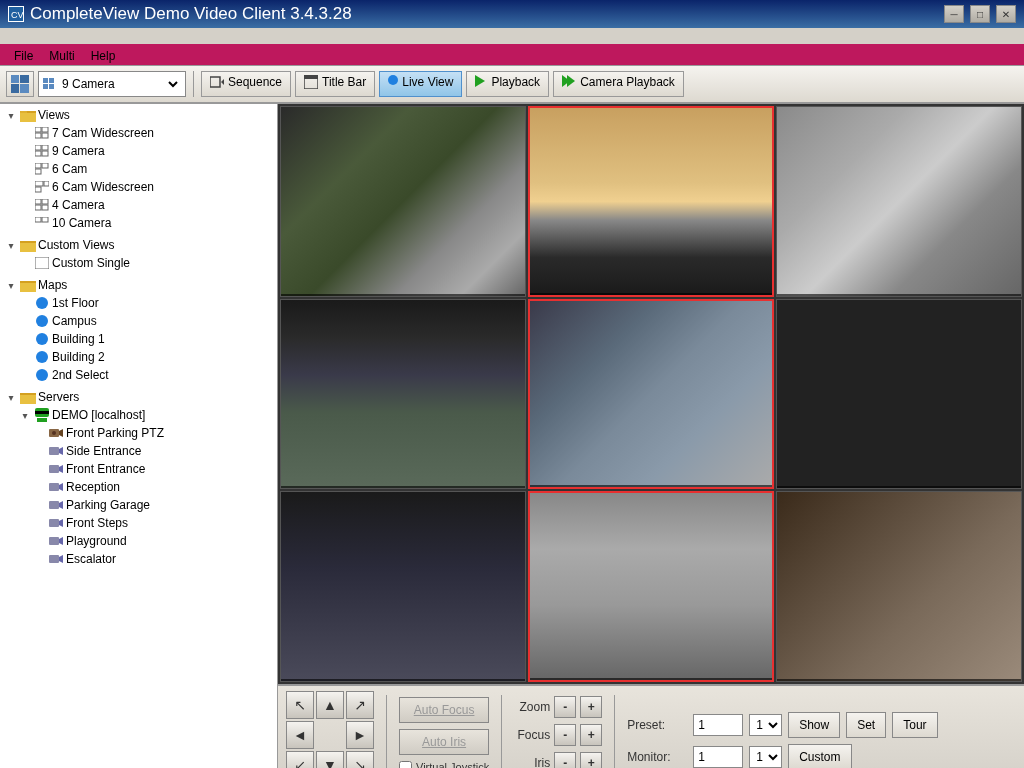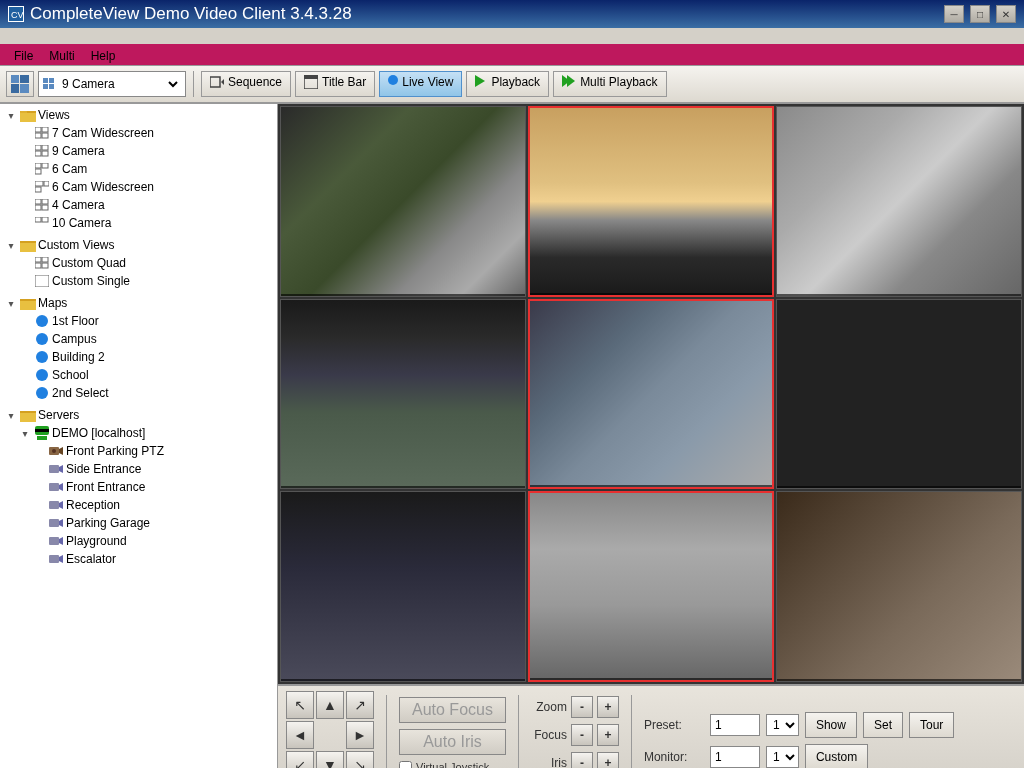--- a/index.html
+++ b/index.html
@@ -56,21 +56,21 @@
     .cam-7 { background: linear-gradient(180deg, #1a1a1a 0%, #2a2a3a 40%, #3a3a4a 70%, #4a4a5a 100%); }
     .cam-8 { background: linear-gradient(180deg, #888888 0%, #aaaaaa 30%, #999999 60%, #666666 100%); }
     .cam-9 { background: linear-gradient(135deg, #3a2a1a 0%, #5a4a3a 30%, #7a6a5a 60%, #9a8a7a 100%); }
 
     
     .control-panel { background: linear-gradient(to bottom, #e8e4dc, #d4d0c8); border-top: 2px solid #999; height: 100px; display: flex; align-items: center; gap: 8px; padding: 6px 8px; }
     .ptz-controls { display: grid; grid-template-columns: repeat(3, 28px); grid-template-rows: repeat(3, 28px); gap: 2px; }
     .ptz-btn { width: 28px; height: 28px; background: linear-gradient(to bottom, #f5f3ef, #c8c4bc); border: 1px solid #888; cursor: pointer; display: flex; align-items: center; justify-content: center; font-size: 14px; color: #333; }
     .ptz-btn.empty { background: transparent; border: none; cursor: default; }
     .ctrl-separator { width: 1px; height: 80px; background: #999; margin: 0 4px; }
-    .ctrl-btn { height: 26px; background: linear-gradient(to bottom, #f5f3ef, #ddd9d0); border: 1px solid #888; cursor: pointer; padding: 0 12px; font-size: 16px; color: #444; }
+    .ctrl-btn { height: 26px; background: linear-gradient(to bottom, #f5f3ef, #ddd9d0); border: 1px solid #888; cursor: pointer; padding: 0 12px; font-size: 12px; color: #444; text-decoration: underline; }
     .ctrl-btn:disabled { color: #999; background: linear-gradient(to bottom, #e8e4dc, #d0ccc4); }
     .zoom-focus-section { display: flex; flex-direction: column; gap: 6px; }
     .zf-row { display: flex; align-items: center; gap: 4px; font-size: 12px; }
     .zf-label { width: 36px; text-align: right; color: #333; }
     .zf-btn { width: 22px; height: 22px; background: linear-gradient(to bottom, #f5f3ef, #c8c4bc); border: 1px solid #888; cursor: pointer; display: flex; align-items: center; justify-content: center; font-weight: bold; font-size: 12px; color: #333; }
     .checkbox-label { display: flex; align-items: center; gap: 4px; font-size: 11px; color: #333; }
     .preset-row { display: flex; align-items: center; gap: 6px; font-size: 12px; }
     .preset-label { width: 60px; color: #333; }
     .preset-input { width: 50px; height: 22px; border: 1px solid #888; background: white; padding: 0 4px; font-size: 12px; }
     .preset-select { height: 22px; border: 1px solid #888; background: white; padding: 0 2px; font-size: 12px; }
@@ -148,21 +148,21 @@
     <svg width="12" height="12" viewBox="0 0 12 12">
         <polygon points="0,0 10,6 0,12" fill="#20a020"></polygon>
       </svg>
     <span>Playback</span>
   </div>
   <div class="toolbar-btn">
     <svg width="14" height="12" viewBox="0 0 14 12">
         <polygon points="0,0 8,6 0,12" fill="#20a020"></polygon>
         <polygon points="5,0 13,6 5,12" fill="#20a020"></polygon>
       </svg>
-    <span>Multi Playback</span>
+    <span>Camera Playback</span>
   </div>
 </div>
 
 <div class="main">
 
   <div class="sidebar">
     <div class="sidebar-scroll">
 
       <div class="tree-node">
         <div class="tree-row">
@@ -257,32 +257,20 @@
                 <rect x="0" y="5" width="16" height="9" fill="#e8c040"></rect>
               </svg>
           </span>
           <span class="tree-label">Custom Views</span>
         </div>
         <div class="tree-children">
           <div class="tree-row">
             <span class="tree-expander"></span>
             <span class="tree-icon">
               <svg width="14" height="12" viewBox="0 0 14 12">
-                  <rect x="0" y="0" width="6" height="5" fill="none" stroke="#666" stroke-width="1"></rect>
-                  <rect x="7" y="0" width="6" height="5" fill="none" stroke="#666" stroke-width="1"></rect>
-                  <rect x="0" y="6" width="6" height="5" fill="none" stroke="#666" stroke-width="1"></rect>
-                  <rect x="7" y="6" width="6" height="5" fill="none" stroke="#666" stroke-width="1"></rect>
-                </svg>
-            </span>
-            <span class="tree-label">Custom Quad</span>
-          </div>
-          <div class="tree-row">
-            <span class="tree-expander"></span>
-            <span class="tree-icon">
-              <svg width="14" height="12" viewBox="0 0 14 12">
                   <rect x="0" y="0" width="14" height="12" fill="none" stroke="#666" stroke-width="1"></rect>
                 </svg>
             </span>
             <span class="tree-label">Custom Single</span>
           </div>
         </div>
       </div>
 
       <div class="tree-node">
         <div class="tree-row">
@@ -314,30 +302,30 @@
               </span>
             <span class="tree-label">Campus</span>
           </div>
           <div class="tree-row">
             <span class="tree-expander"></span>
             <span class="tree-icon">
                 <svg width="14" height="14" viewBox="0 0 14 14">
                   <circle cx="7" cy="7" r="6" fill="#2080e0"></circle>
                 </svg>
               </span>
-            <span class="tree-label">Building 2</span>
+            <span class="tree-label">Building 1</span>
           </div>
           <div class="tree-row">
             <span class="tree-expander"></span>
             <span class="tree-icon">
                 <svg width="14" height="14" viewBox="0 0 14 14">
                   <circle cx="7" cy="7" r="6" fill="#2080e0"></circle>
                 </svg>
               </span>
-            <span class="tree-label">School</span>
+            <span class="tree-label">Building 2</span>
           </div>
           <div class="tree-row">
             <span class="tree-expander"></span>
             <span class="tree-icon">
                 <svg width="14" height="14" viewBox="0 0 14 14">
                   <circle cx="7" cy="7" r="6" fill="#2080e0"></circle>
                 </svg>
               </span>
             <span class="tree-label">2nd Select</span>
           </div>
@@ -411,20 +399,30 @@
             </div>
             <div class="tree-row">
               <span class="tree-expander"></span>
               <span class="tree-icon">
                 <svg width="14" height="12" viewBox="0 0 14 12">
                     <rect x="0" y="2" width="10" height="8" rx="1" fill="#8888aa"></rect>
                     <polygon points="10,4 14,2 14,10 10,8" fill="#6666aa"></polygon>
                   </svg>
               </span>
               <span class="tree-label">Parking Garage</span>
+            </div>
+            <div class="tree-row">
+              <span class="tree-expander"></span>
+              <span class="tree-icon">
+                <svg width="14" height="12" viewBox="0 0 14 12">
+                    <rect x="0" y="2" width="10" height="8" rx="1" fill="#8888aa"></rect>
+                    <polygon points="10,4 14,2 14,10 10,8" fill="#6666aa"></polygon>
+                  </svg>
+              </span>
+              <span class="tree-label">Front Steps</span>
             </div>
             <div class="tree-row">
               <span class="tree-expander"></span>
               <span class="tree-icon">
                 <svg width="14" height="12" viewBox="0 0 14 12">
                     <rect x="0" y="2" width="10" height="8" rx="1" fill="#8888aa"></rect>
                     <polygon points="10,4 14,2 14,10 10,8" fill="#6666aa"></polygon>
                   </svg>
               </span>
               <span class="tree-label">Playground</span>

